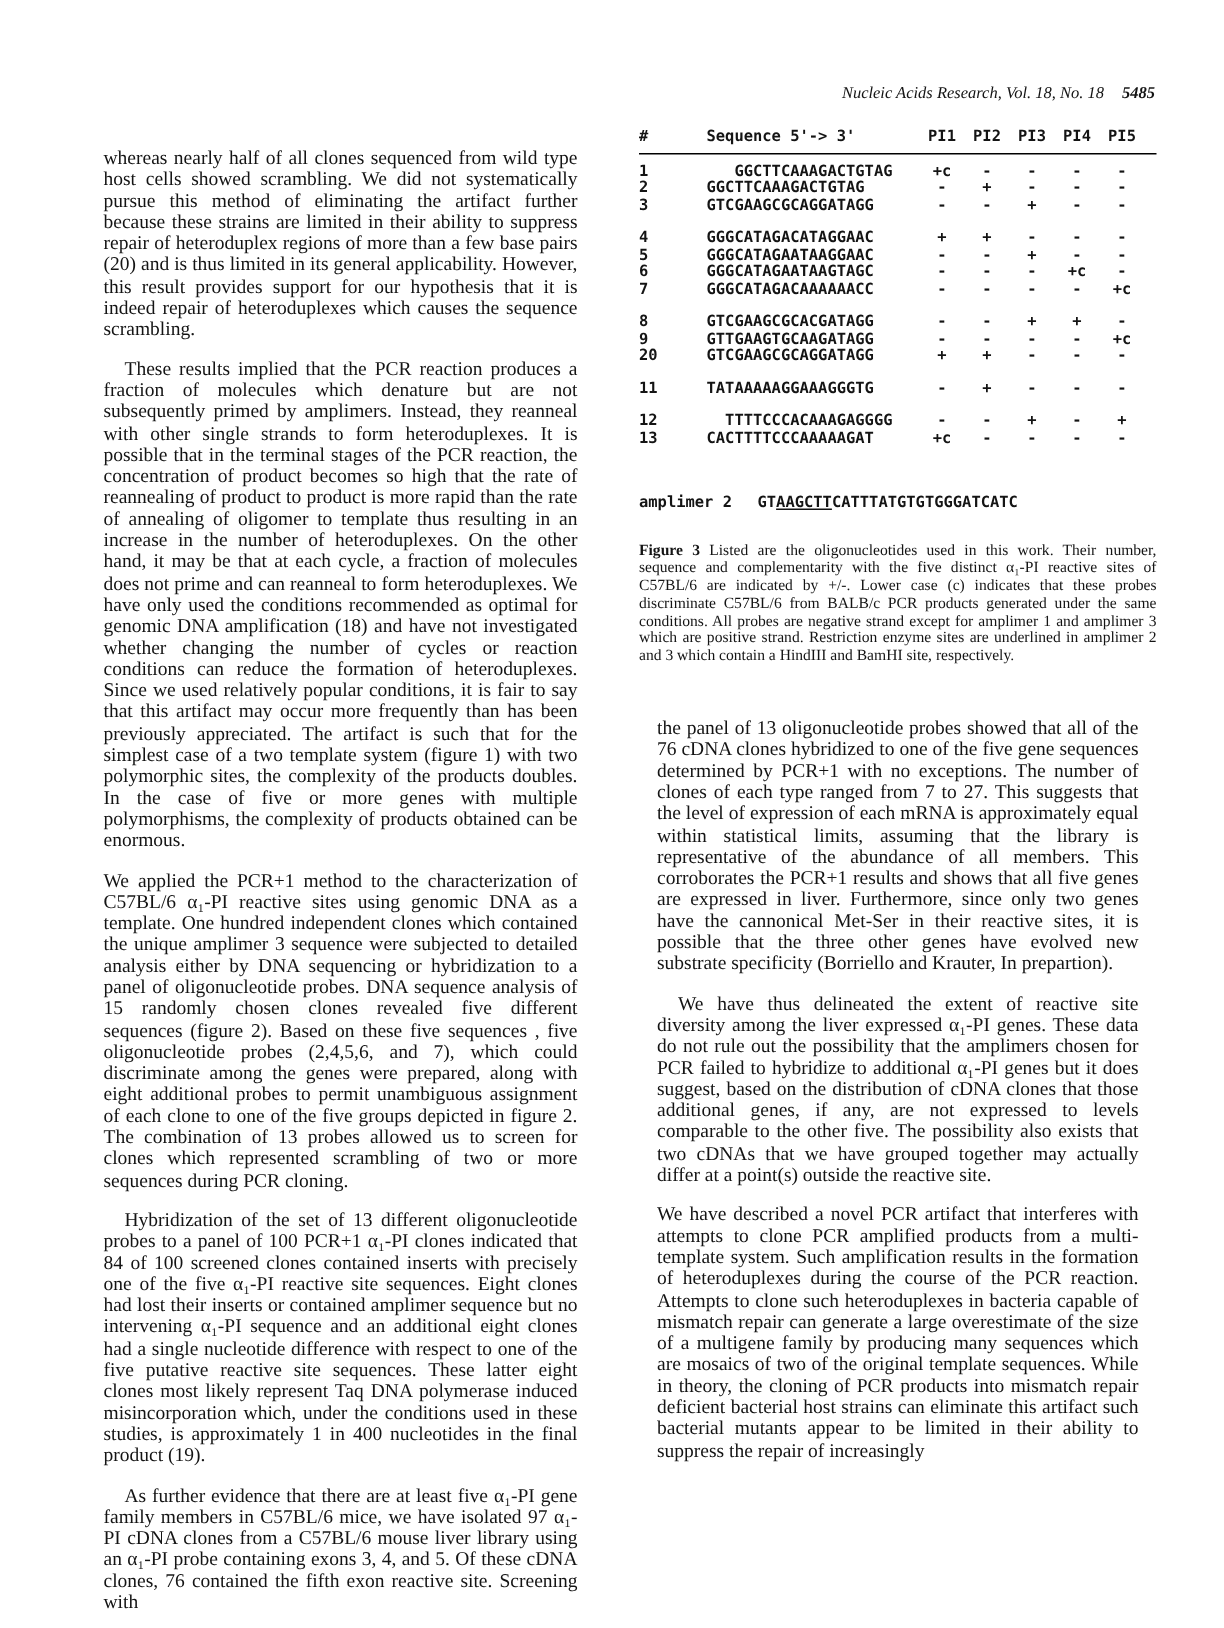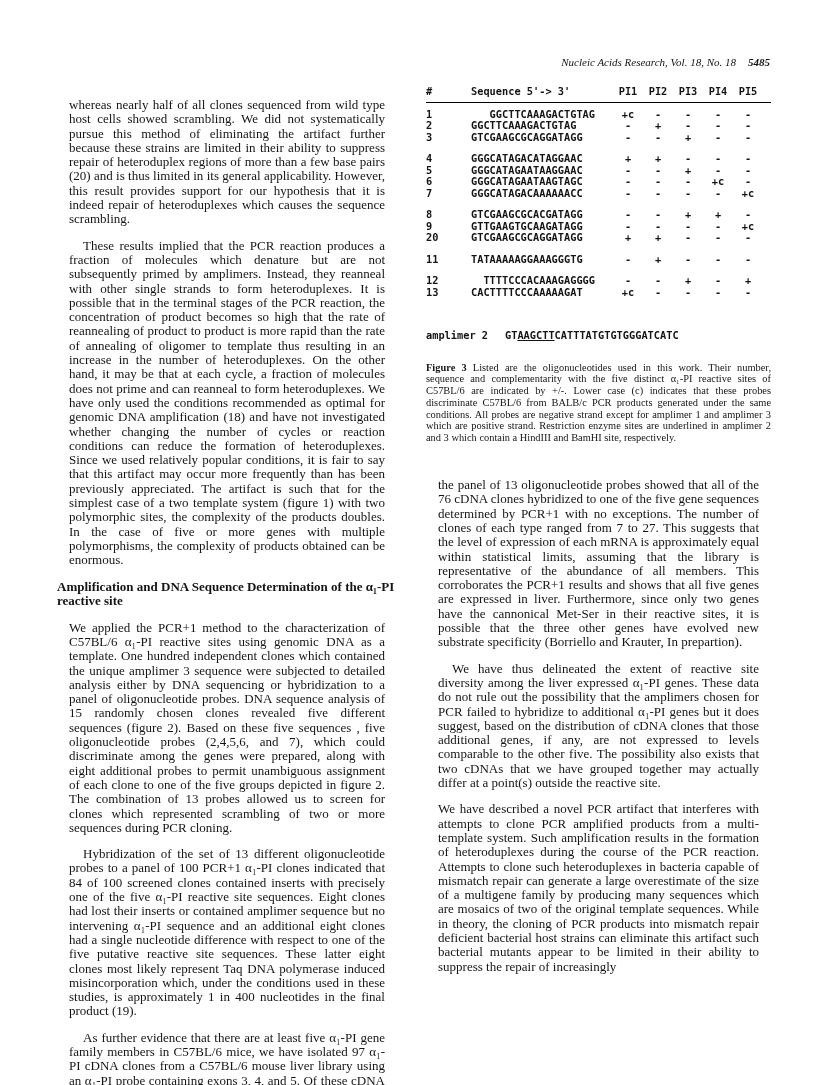--- a/index.html
+++ b/index.html
@@ -92,21 +92,20 @@
 
 <div class="page">
 
   <div class="running-head">
     <span class="jt">Nucleic Acids Research, Vol. 18, No. 18</span><span class="pg">5485</span>
   </div>
 
   <div class="col col-left">
     <p class="body">whereas nearly half of all clones sequenced from wild type host cells showed scrambling. We did not systematically pursue this method of eliminating the artifact further because these strains are limited in their ability to suppress repair of heteroduplex regions of more than a few base pairs (20) and is thus limited in its general applicability. However, this result provides support for our hypothesis that it is indeed repair of heteroduplexes which causes the sequence scrambling.</p>
     <p class="body indent">These results implied that the PCR reaction produces a fraction of molecules which denature but are not subsequently primed by amplimers. Instead, they reanneal with other single strands to form heteroduplexes. It is possible that in the terminal stages of the PCR reaction, the concentration of product becomes so high that the rate of reannealing of product to product is more rapid than the rate of annealing of oligomer to template thus resulting in an increase in the number of heteroduplexes. On the other hand, it may be that at each cycle, a fraction of molecules does not prime and can reanneal to form heteroduplexes. We have only used the conditions recommended as optimal for genomic DNA amplification (18) and have not investigated whether changing the number of cycles or reaction conditions can reduce the formation of heteroduplexes. Since we used relatively popular conditions, it is fair to say that this artifact may occur more frequently than has been previously appreciated. The artifact is such that for the simplest case of a two template system (figure 1) with two polymorphic sites, the complexity of the products doubles. In the case of five or more genes with multiple polymorphisms, the complexity of products obtained can be enormous.</p>
-    <h2 class="section">Amplification and DNA Sequence Determination of the α₁-PI reactive site</h2>
     <p class="body">We applied the PCR+1 method to the characterization of C57BL/6 α₁-PI reactive sites using genomic DNA as a template. One hundred independent clones which contained the unique amplimer 3 sequence were subjected to detailed analysis either by DNA sequencing or hybridization to a panel of oligonucleotide probes. DNA sequence analysis of 15 randomly chosen clones revealed five different sequences (figure 2). Based on these five sequences , five oligonucleotide probes (2,4,5,6, and 7), which could discriminate among the genes were prepared, along with eight additional probes to permit unambiguous assignment of each clone to one of the five groups depicted in figure 2. The combination of 13 probes allowed us to screen for clones which represented scrambling of two or more sequences during PCR cloning.</p>
     <p class="body indent">Hybridization of the set of 13 different oligonucleotide probes to a panel of 100 PCR+1 α₁-PI clones indicated that 84 of 100 screened clones contained inserts with precisely one of the five α₁-PI reactive site sequences. Eight clones had lost their inserts or contained amplimer sequence but no intervening α₁-PI sequence and an additional eight clones had a single nucleotide difference with respect to one of the five putative reactive site sequences. These latter eight clones most likely represent Taq DNA polymerase induced misincorporation which, under the conditions used in these studies, is approximately 1 in 400 nucleotides in the final product (19).</p>
     <p class="body indent">As further evidence that there are at least five α₁-PI gene family members in C57BL/6 mice, we have isolated 97 α₁-PI cDNA clones from a C57BL/6 mouse liver library using an α₁-PI probe containing exons 3, 4, and 5. Of these cDNA clones, 76 contained the fifth exon reactive site. Screening with</p>
   </div>
 
   <div class="col col-right">
 
     <div class="oligo">
       <div class="thead">
         <span class="c-num">#</span>

